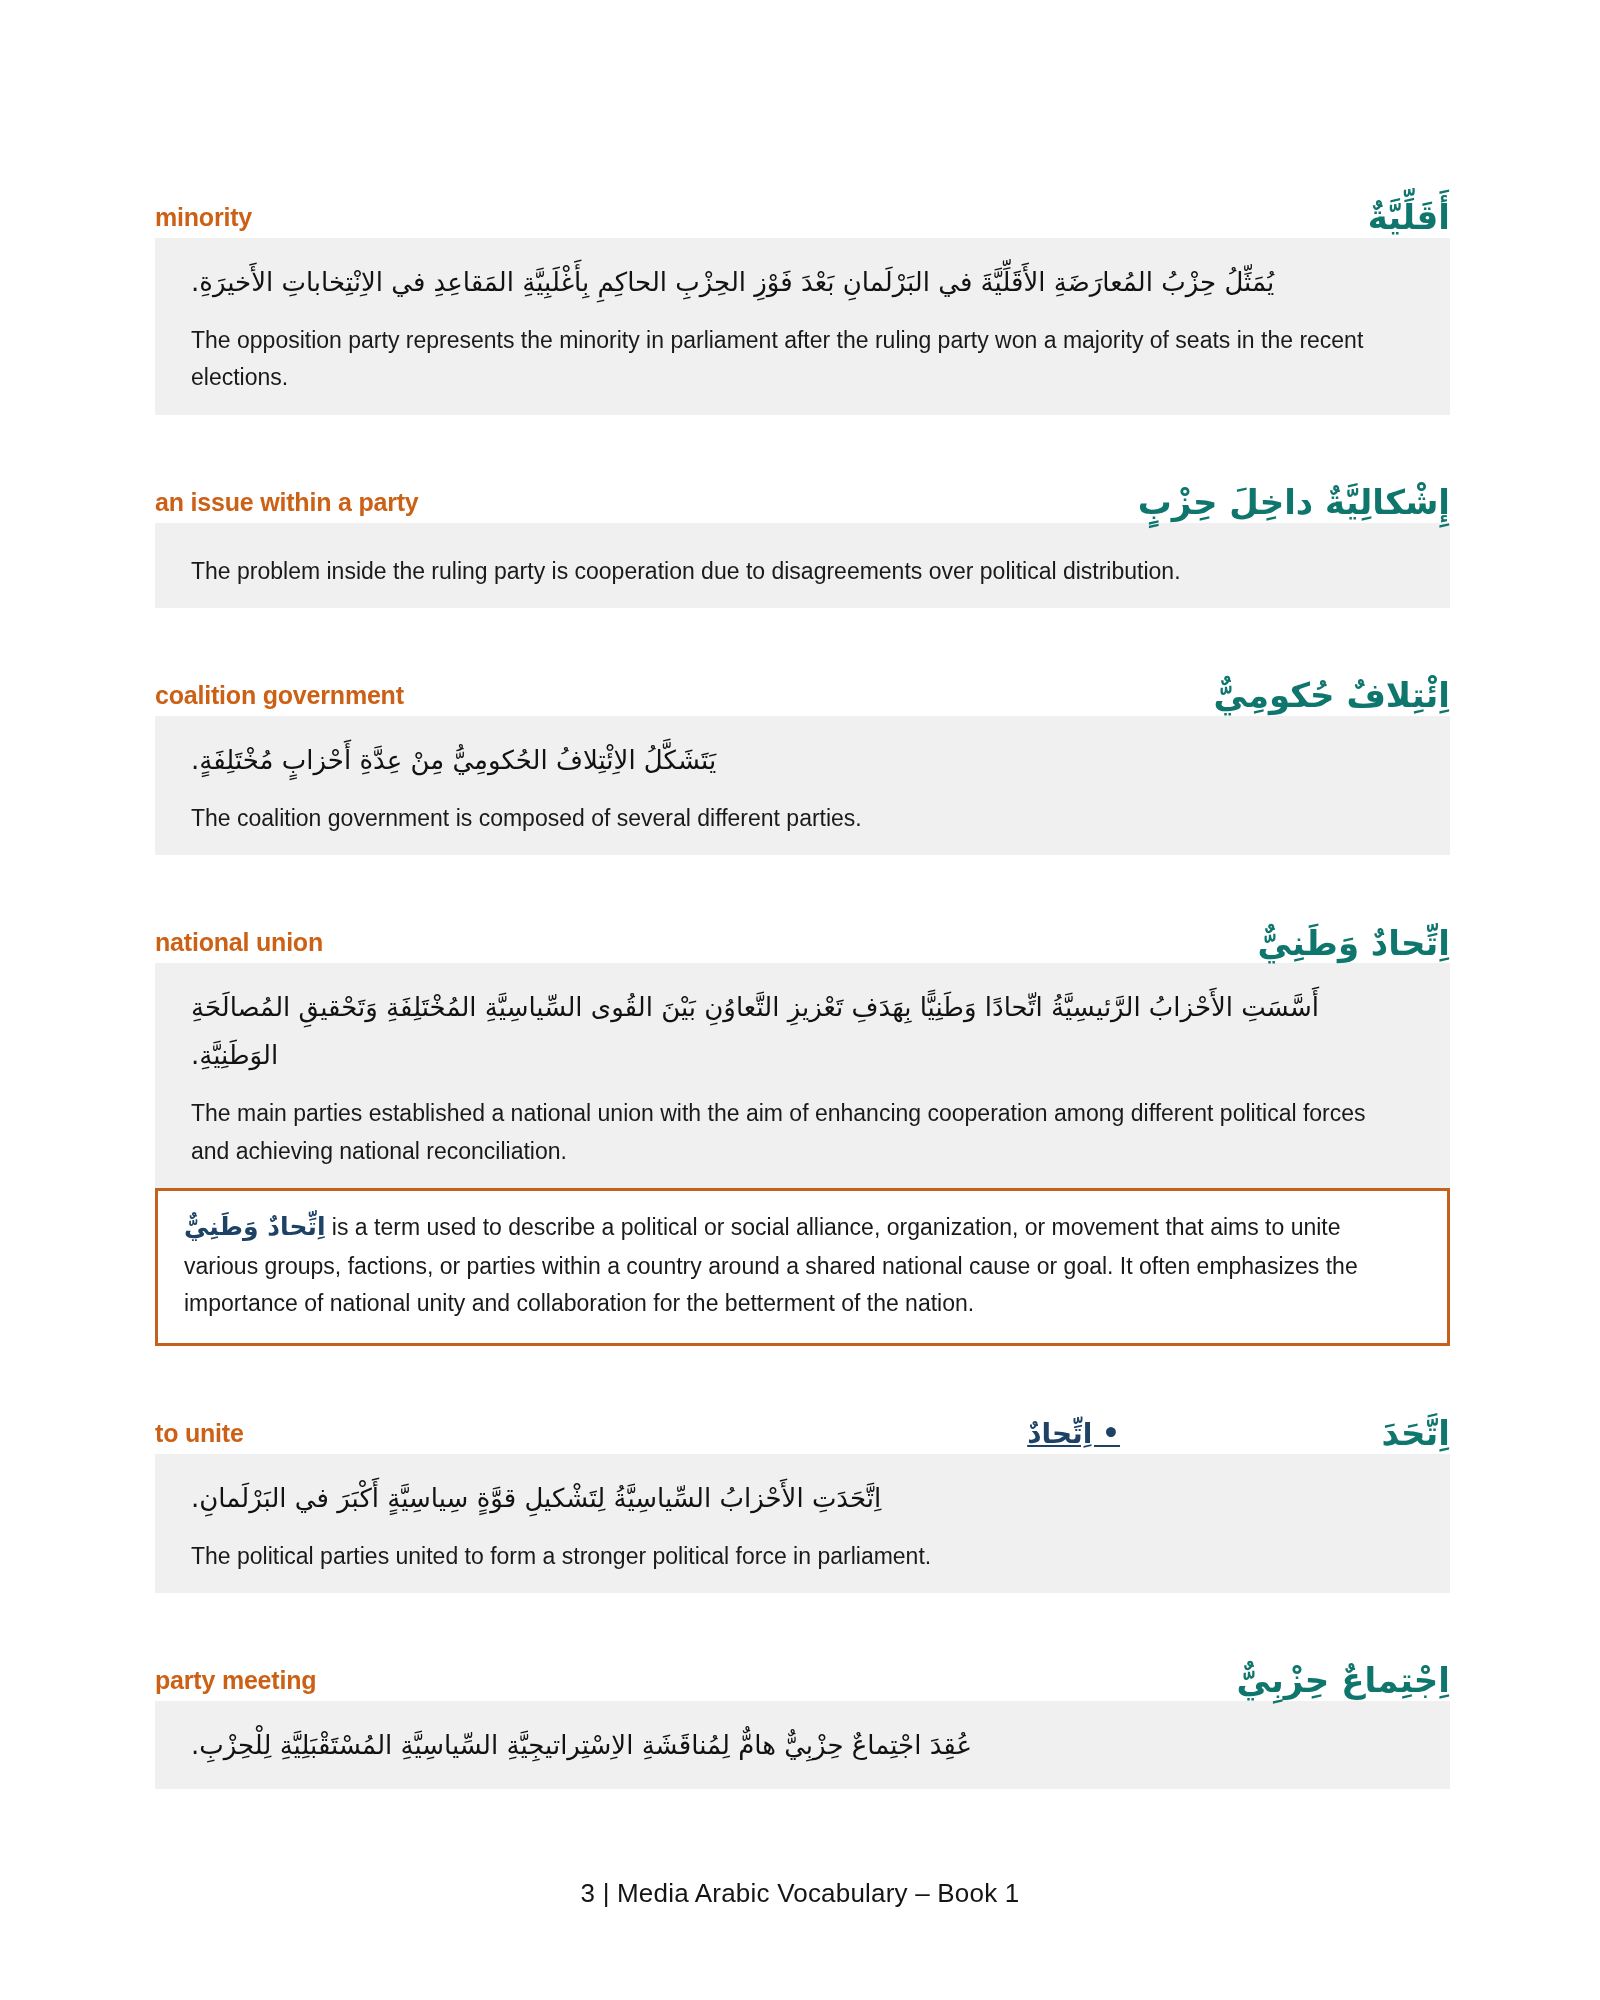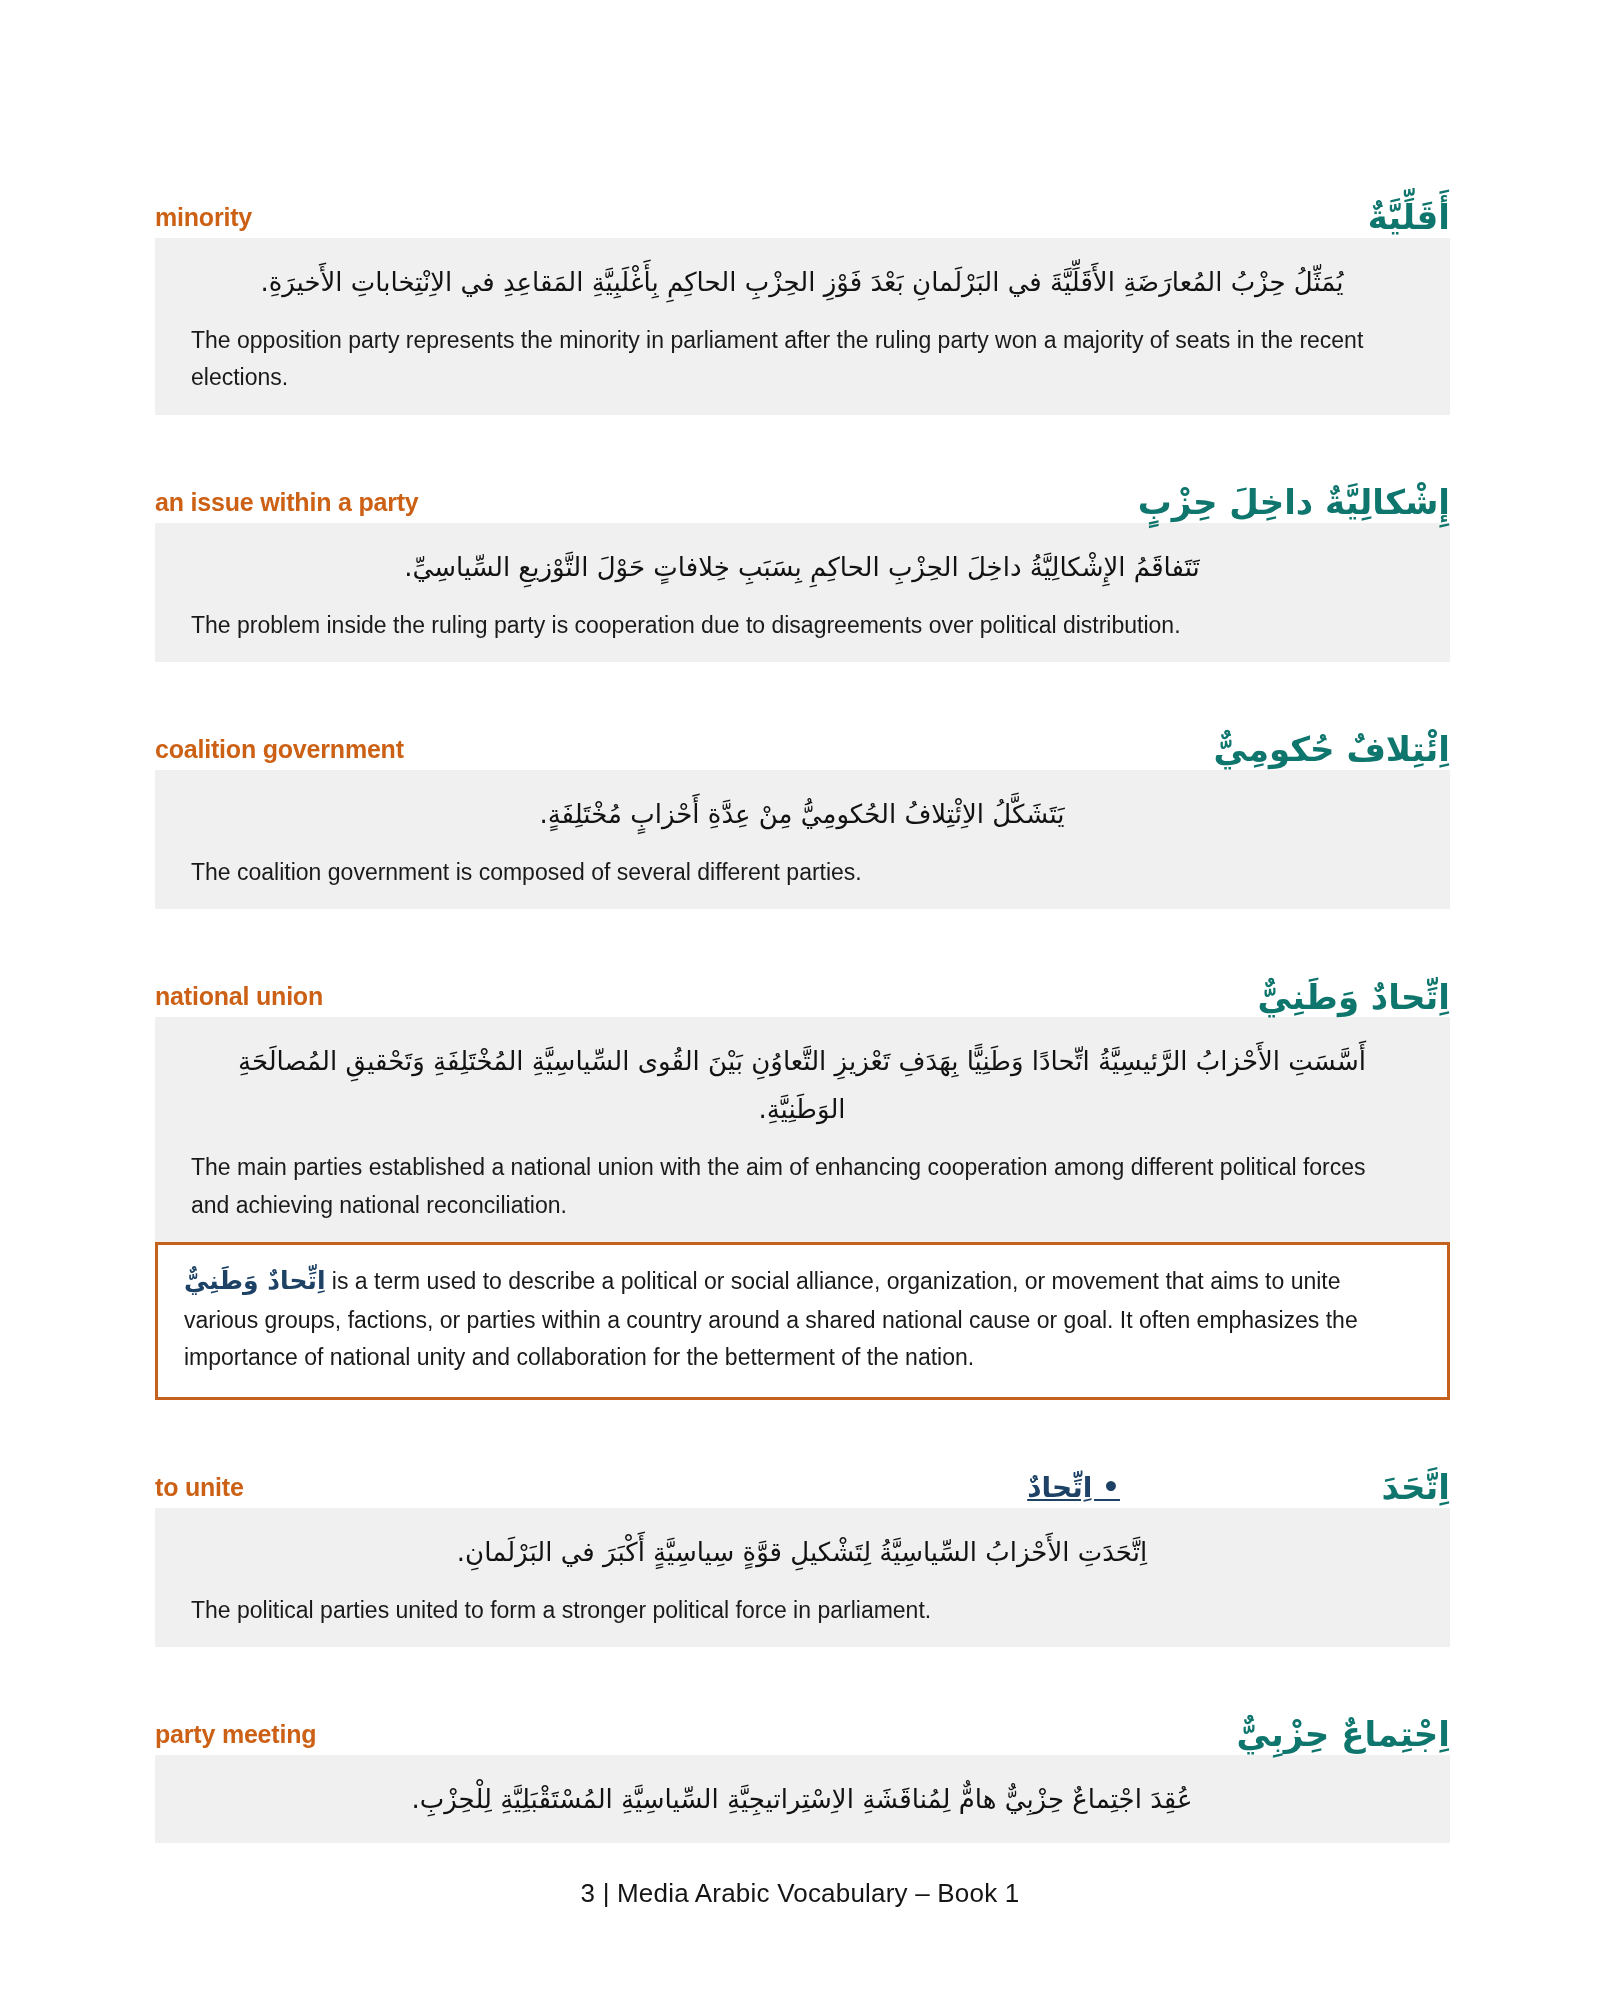--- a/index.html
+++ b/index.html
@@ -83,21 +83,21 @@
     background: #f0f0f0;
     padding: 14px 24px 16px 36px;
     box-sizing: border-box;
   }
 
   .ar-example {
     font-family: "DejaVu Sans", "Liberation Sans", sans-serif;
     font-size: 26px;
     color: #121212;
     direction: rtl;
-    text-align: center;
+    text-align: left;
     line-height: 1.85;
     margin: 6px 13px 4px 0;
     font-weight: normal;
   }
 
   .en-example {
     font-size: 23px;
     color: #1a1a1a;
     line-height: 1.62;
     margin: 16px 0 2px 0;
@@ -162,21 +162,20 @@
     </div>
 
     <div class="spacer-md"></div>
 
     <div class="entry">
       <div class="entry-head">
         <div class="gloss">an issue within a party</div>
         <div class="headword">إِشْكالِيَّةٌ داخِلَ حِزْبٍ</div>
       </div>
       <div class="example-box">
-        <p class="ar-example">تَتَفاقَمُ الإِشْكالِيَّةُ داخِلَ الحِزْبِ الحاكِمِ بِسَبَبِ خِلافاتٍ حَوْلَ التَّوْزيعِ السِّياسِيِّ.</p>
         <p class="en-example">The problem inside the ruling party is cooperation due to disagreements over political distribution.</p>
       </div>
     </div>
 
     <div class="spacer-md"></div>
 
     <div class="entry">
       <div class="entry-head">
         <div class="gloss">coalition government</div>
         <div class="headword">اِئْتِلافٌ حُكومِيٌّ</div>

